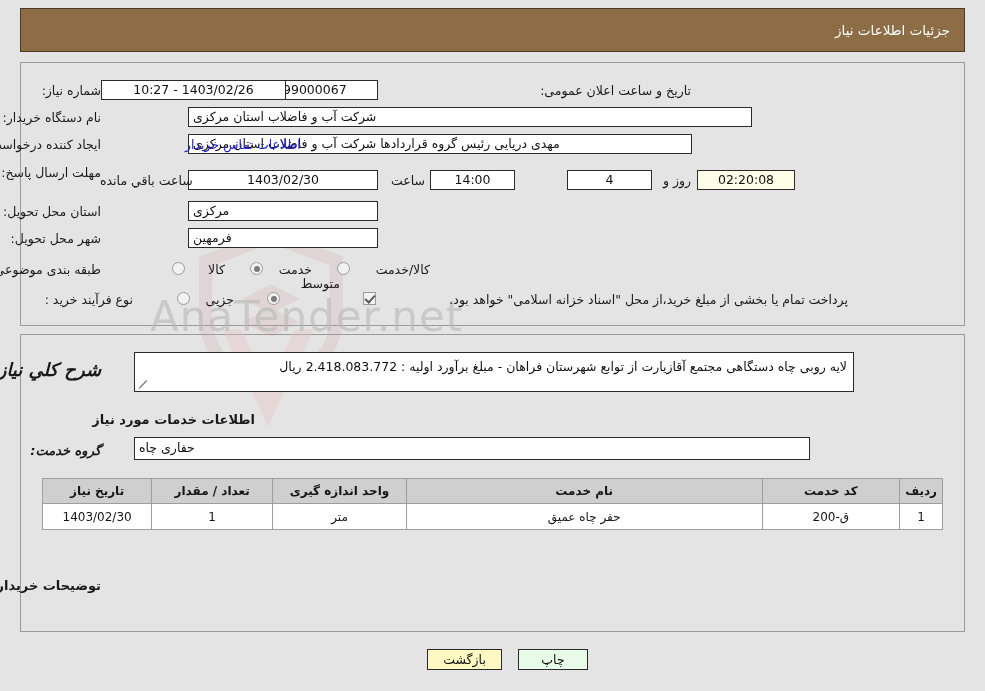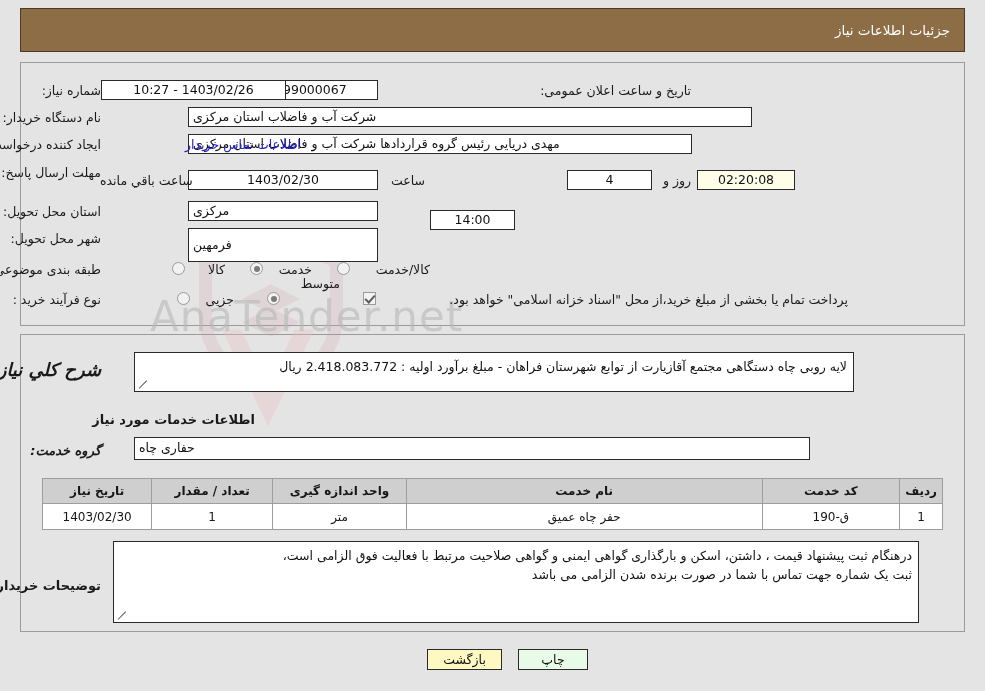--- a/index.html
+++ b/index.html
@@ -280,44 +280,44 @@
 
   <div class="lbl" style="right:884px; top:137px;">ایجاد کننده درخواست:</div>
   <div class="fld right" style="right:293px; top:134px; width:504px; height:20px;">مهدی دریایی رئیس گروه قراردادها شرکت آب و فاضلاب استان مرکزی</div>
   <div class="lbl blue" style="left:185px; top:137px;">اطلاعات تماس خریدار</div>
 
   <div class="lbl" style="right:884px; top:164px; line-height:17px;">
     <span>مهلت ارسال پاسخ: تا تاریخ:</span>
   </div>
   <div class="fld center" style="right:607px; top:170px; width:190px; height:20px;">1403/02/30</div>
   <div class="lbl" style="right:560px; top:173px;">ساعت</div>
-  <div class="fld center" style="right:470px; top:170px; width:85px; height:20px;margin-top:40px;">14:00</div>
+  <div class="fld center" style="right:470px; top:170px; width:85px; height:20px;">14:00</div>
   <div class="fld center" style="right:333px; top:170px; width:85px; height:20px;">4</div>
   <div class="lbl" style="right:294px; top:173px;">روز و</div>
   <div class="fld cream center" style="right:190px; top:170px; width:98px; height:20px;">02:20:08</div>
   <div class="lbl" style="left:100px; top:173px;">ساعت باقي مانده</div>
 
   <div class="lbl" style="right:884px; top:204px;">استان محل تحویل:</div>
   <div class="fld right" style="right:607px; top:201px; width:190px; height:20px;">مرکزی</div>
 
   <div class="lbl" style="right:884px; top:231px;">شهر محل تحویل:</div>
-  <div class="fld right" style="right:607px; top:228px; width:190px; height:34px;">فرمهین</div>
+  <div class="fld right" style="right:607px; top:228px; width:190px; height:20px;">فرمهین</div>
 
   <div class="lbl" style="right:884px; top:262px;">طبقه بندی موضوعی:</div>
 
   <div class="radio" style="right:800px; top:262px;"></div>
   <div class="lbl" style="right:760px; top:262px;">کالا</div>
 
   <div class="radio on" style="right:722px; top:262px;"></div>
   <div class="lbl" style="right:673px; top:262px;">خدمت</div>
 
   <div class="radio" style="right:635px; top:262px;"></div>
   <div class="lbl" style="right:555px; top:262px;">کالا/خدمت</div>
 
-  <div class="lbl" style="right:884px; top:292px;text-align:center;">نوع فرآیند خرید :</div>
+  <div class="lbl" style="right:852px; top:292px;text-align:center;">نوع فرآیند خرید :</div>
 
   <div class="radio" style="right:795px; top:292px;"></div>
   <div class="lbl" style="right:751px; top:292px;">جزیی</div>
 
   <div class="radio on" style="right:705px; top:292px;"></div>
   <div class="lbl" style="right:645px; top:276px;">متوسط</div>
 
   <div class="chk on" style="right:609px; top:292px;"></div>
   <div class="lbl" style="right:137px; top:292px;">پرداخت تمام یا بخشی از مبلغ خرید،از محل "اسناد خزانه اسلامی" خواهد بود.</div>
 
@@ -341,32 +341,27 @@
         <th style="width:137px">کد خدمت</th>
         <th style="width:375px">نام خدمت</th>
         <th style="width:133px">واحد اندازه گیری</th>
         <th style="width:119px">تعداد / مقدار</th>
         <th style="width:103px">تاریخ نیاز</th>
       </tr>
     </thead>
     <tbody>
       <tr>
         <td>1</td>
-        <td>ق-190</td>
+        <td>ق-200</td>
         <td>حفر چاه عمیق</td>
         <td>متر</td>
         <td>1</td>
         <td>1403/02/30</td>
       </tr>
     </tbody>
   </table>
 
   <div class="lbl bold" style="right:884px; top:578px; font-size:13px;">توضیحات خریدار:</div>
-  <div class="ta" style="right:66px; top:541px; width:806px; height:82px;">
-    <div>درهنگام ثبت پیشنهاد قیمت ، داشتن، اسکن و بارگذاری گواهی ایمنی و گواهی صلاحیت مرتبط با فعالیت فوق الزامی است،</div>
-    <div>ثبت یک شماره جهت تماس با شما در صورت برنده شدن الزامی می باشد</div>
-    <span class="grip"></span>
-  </div>
 
   <div class="btn btn-back" style="left:427px; top:649px; width:75px;">بازگشت</div>
   <div class="btn btn-print" style="left:518px; top:649px; width:70px;">چاپ</div>
 
 </div>
 
 </body></html>

